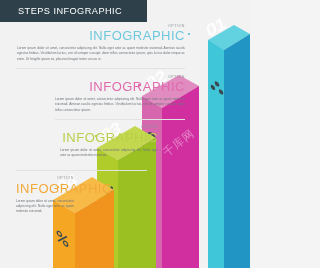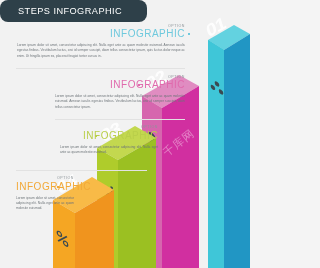--- a/index.html
+++ b/index.html
@@ -7,35 +7,34 @@
     width:250px;height:268px;overflow:hidden;position:relative;
     background:#f4f4f4;
     font-family:"Liberation Sans","DejaVu Sans",sans-serif;
   }
   #stage{position:absolute;inset:0;width:250px;height:268px;overflow:hidden;background:#f2f2f2;}
 
   
   #title-banner{
     position:absolute;left:0;top:0;width:147px;height:22px;
     background:#2e4049;
-    border-radius:8px;
   }
   #title-banner .t{
     position:absolute;left:18px;top:5.5px;
     color:#ffffff;font-size:9.2px;letter-spacing:.45px;white-space:nowrap;
   }
 
   
   .block{position:absolute;text-align:right;}
   .block .opt{
     font-size:3.6px;letter-spacing:.55px;color:#8d9499;
     line-height:1;margin:0 0 1px 0;
   }
   .block .hdr{
-    font-size:10px;letter-spacing:.5px;line-height:1;margin:0;
+    font-size:13px;letter-spacing:.5px;line-height:1;margin:0;
     white-space:nowrap;
   }
   .block .body{
     font-size:3.25px;line-height:1.62;color:#6d7479;margin:4px 0 0 0;
     text-align:justify;text-justify:inter-word;
   }
   .bullet{
     position:absolute;width:2.2px;height:2.2px;
   }
   .rule{position:absolute;height:1px;background:#e2e2e2;}

